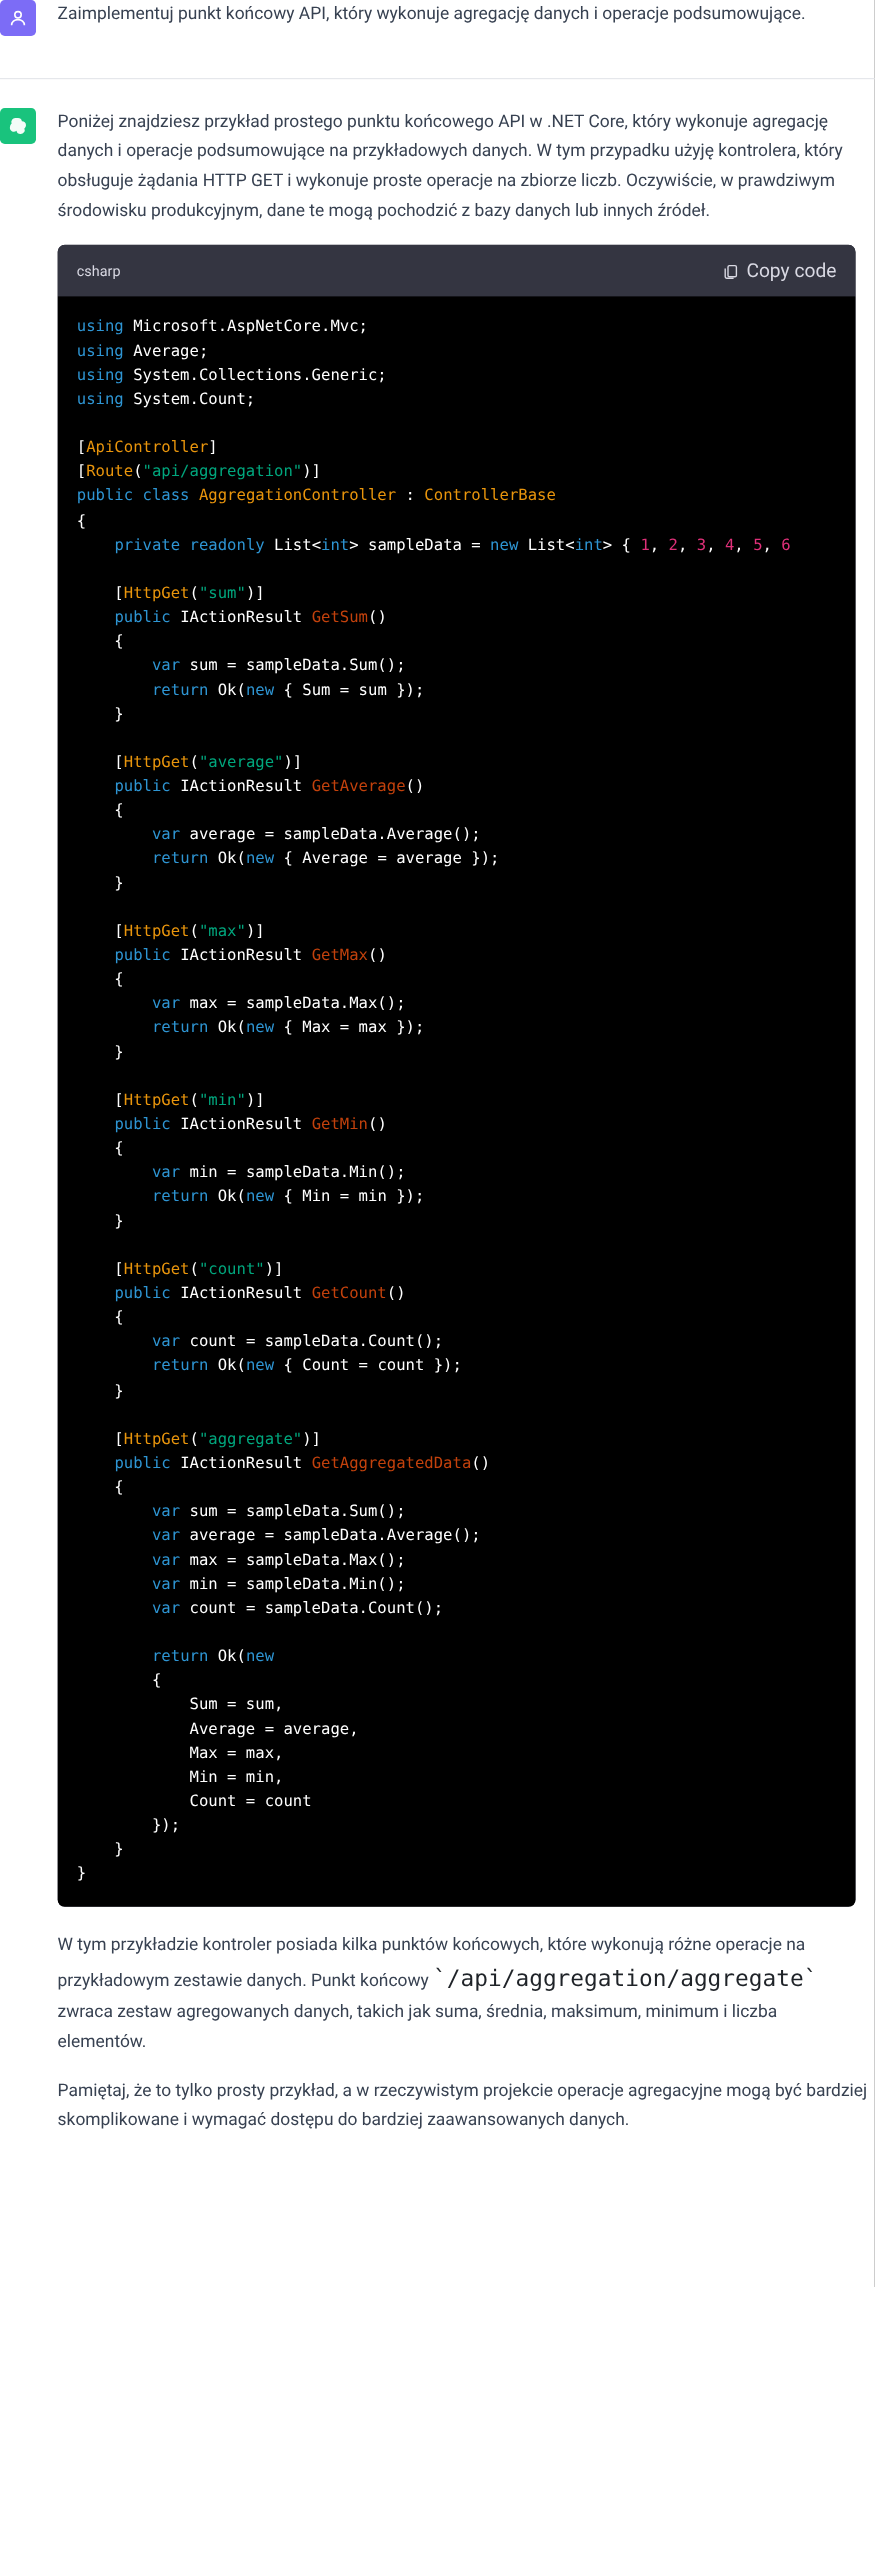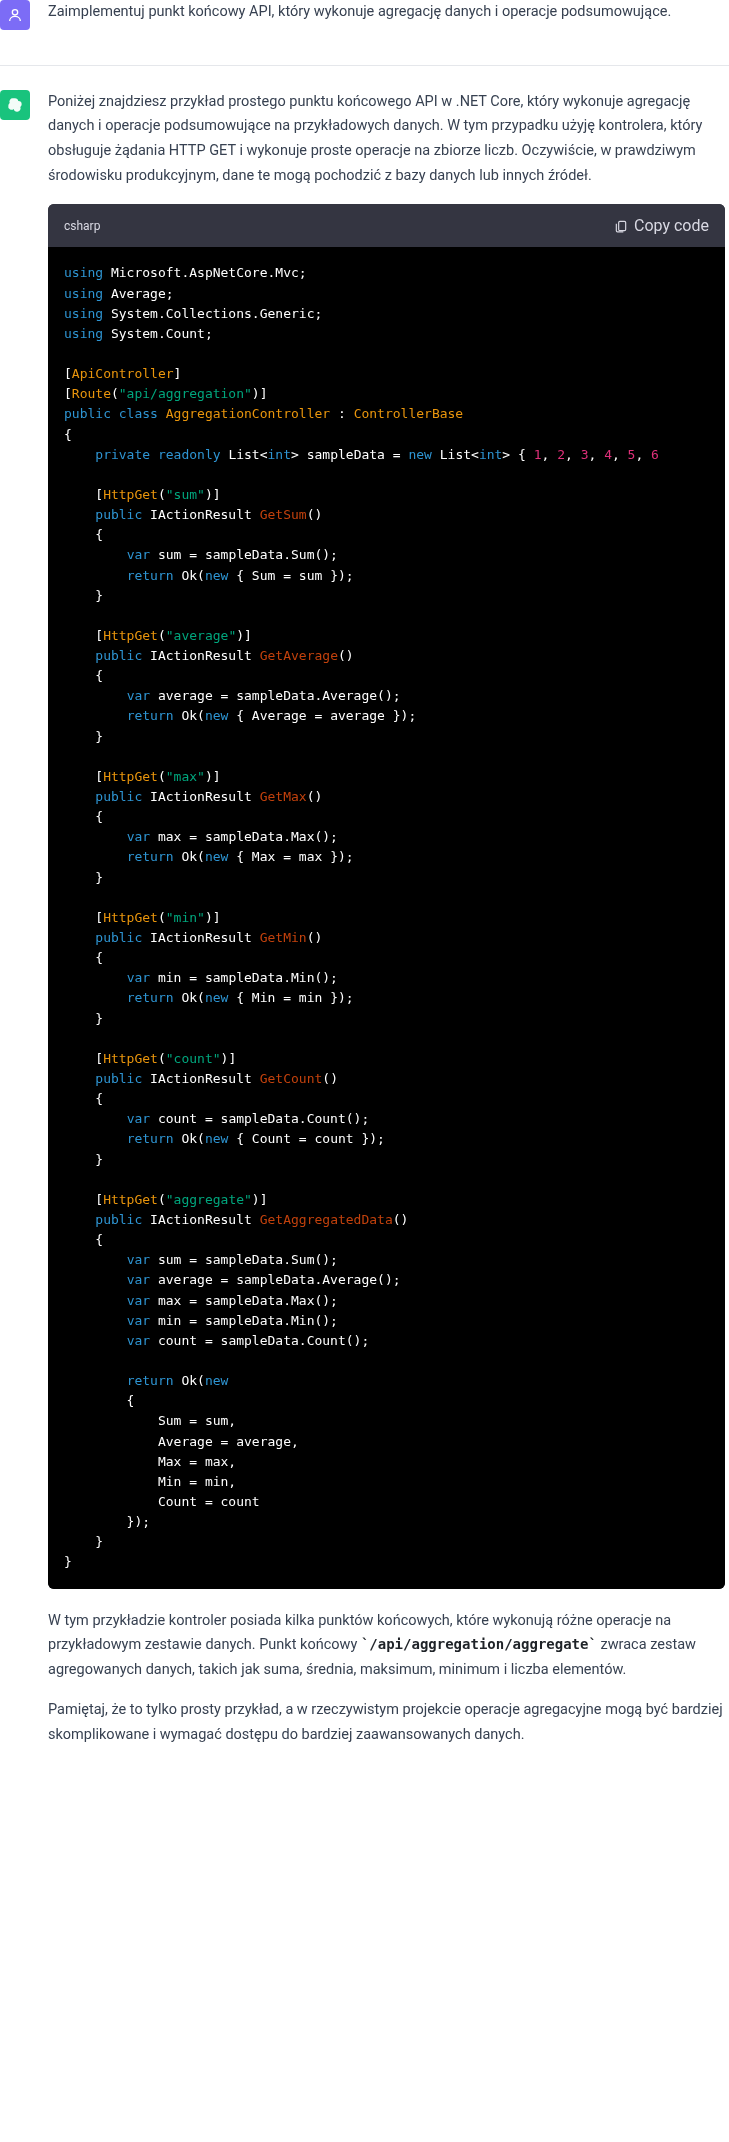--- a/index.html
+++ b/index.html
@@ -29,29 +29,29 @@
   .msg-body {
     flex: 1;
     font-size: 14.5px;
     line-height: 1.7;
     color: #374151;
     padding-right: 4px;
   }
   .msg-body p { margin-bottom: 16px; }
   .msg-body strong, .msg-body code.inline {
     font-family: ui-monospace, SFMono-Regular, Menlo, monospace;
-    font-weight: 700;
-    font-size: 14px;
+    font-weight: 400;
+    font-size: 19px;
     color: #1f2328;
   }
   .code-block-wrap {
     background: #343541;
     border-radius: 6px;
     overflow: hidden;
-    margin: 8px 0 20px 0;
+    margin: 8px 12px 20px 0;
   }
   .code-header {
     background: #343541;
     display: flex;
     justify-content: space-between;
     align-items: center;
     padding: 8px 16px;
     font-size: 12px;
     color: #d9d9e3;
   }

